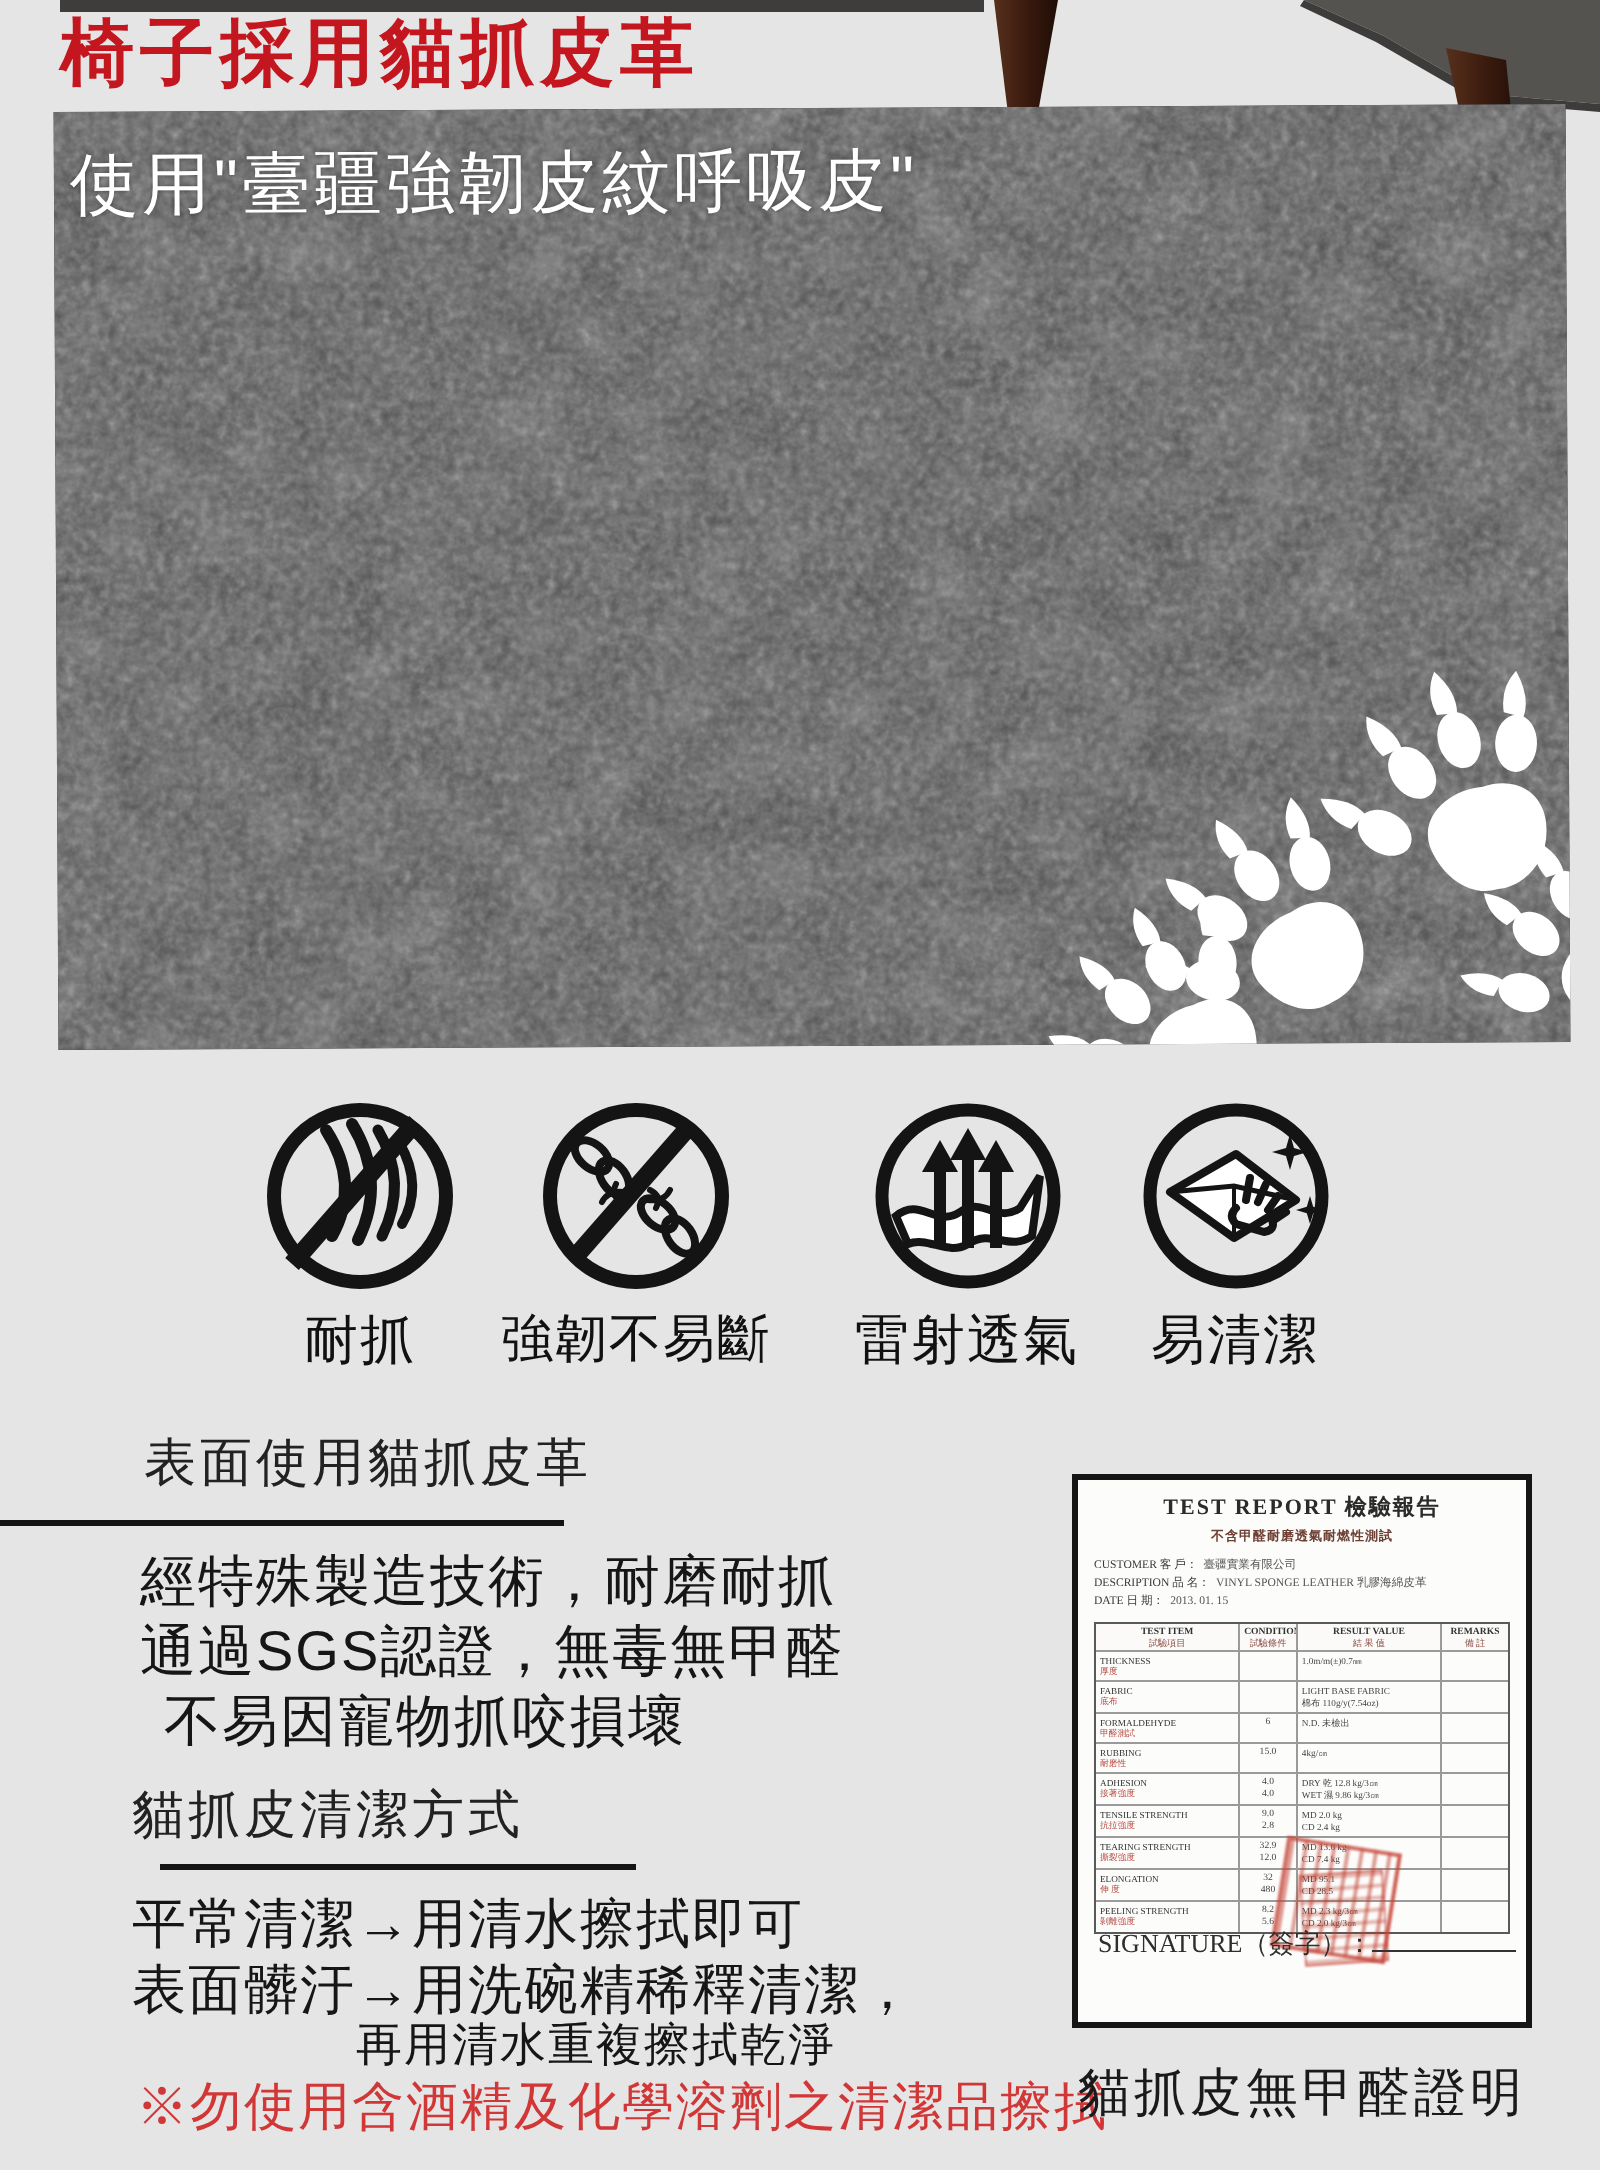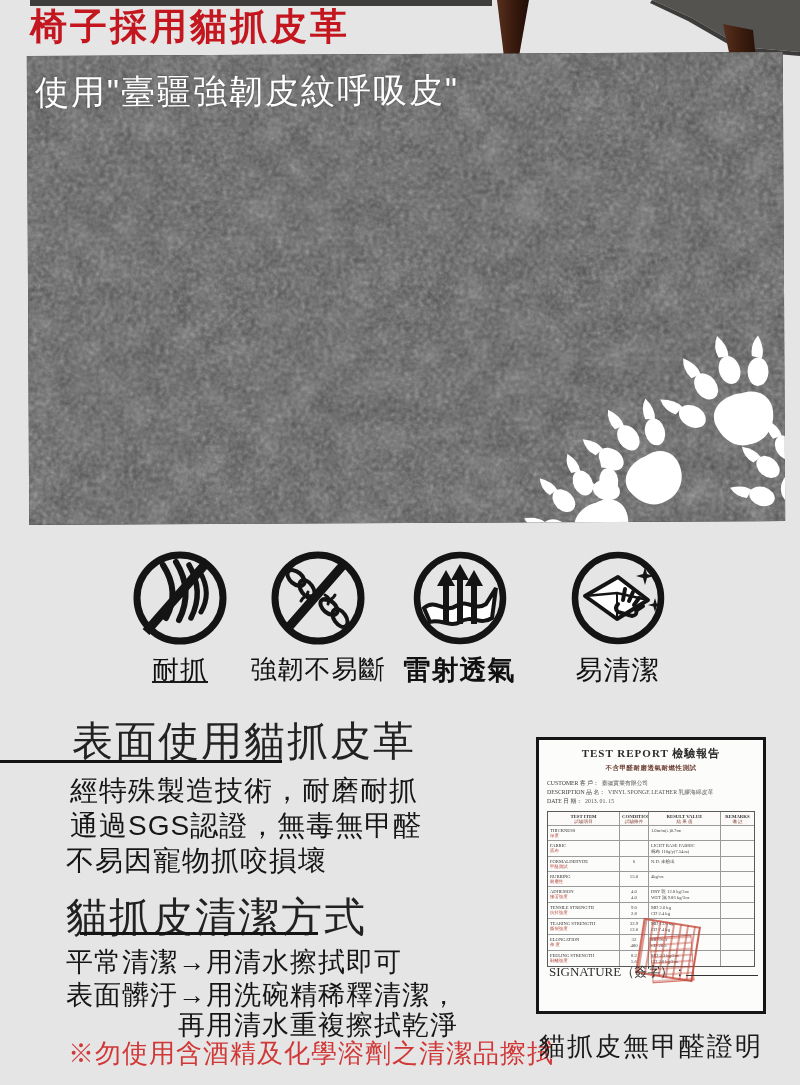--- a/index.html
+++ b/index.html
@@ -21,43 +21,43 @@
           transform:rotate(-0.3deg);overflow:hidden;background:#474747;}
   .fabric svg{position:absolute;left:0;top:0;}
   .fabric-caption{position:absolute;left:8px;top:14px;font-size:34px;color:#ffffff;
                   letter-spacing:2px;white-space:nowrap;text-shadow:0 0 2px rgba(0,0,0,.35);}
 
   
   .features{position:absolute;left:0;top:548px;width:800px;height:140px;}
   .feature{position:absolute;top:0;text-align:center;}
   .feature svg{display:block;margin:0 auto;}
   .flabel{margin-top:4px;font-size:27px;color:#111;letter-spacing:1px;white-space:nowrap;}
-  .f1{left:110px;width:140px;text-decoration:underline;}
+  .f1{left:110px;width:140px;}
   .f2{left:238px;width:160px;}
   .f2 .flabel{font-size:26px;}
-  .f3{left:382px;width:155px;font-weight:bold;}
+  .f3{left:406px;width:155px;}
   .f4{left:545px;width:145px;}
 
   
   .surface{position:absolute;left:0;top:706px;width:530px;height:180px;}
   .cleaning{position:absolute;left:0;top:886px;width:540px;height:200px;}
-  .sec-h{position:absolute;margin:0;font-size:41px;font-weight:400;color:#222;
+  .sec-h{position:absolute;margin:0;font-size:26px;font-weight:400;color:#222;
          letter-spacing:2px;white-space:nowrap;}
   .surface .sec-h{left:72px;top:8px;}
   .cleaning .sec-h{left:66px;top:4px;}
   .rule{position:absolute;height:3px;background:#141414;}
   .rule-a{left:0;top:54px;width:282px;}
   .rule-b{left:80px;top:46px;width:238px;}
   .bodyline{position:absolute;margin:0;font-size:28px;color:#161616;letter-spacing:1px;white-space:nowrap;}
   .surface .l1{left:70px;top:66px;}
   .surface .l2{left:70px;top:101px;}
-  .surface .l3{left:66px;top:136px;}
+  .surface .l3{left:82px;top:136px;}
   .cleaning .l1{left:66px;top:58px;font-size:27px;}
   .cleaning .l2{left:66px;top:91px;font-size:27px;text-align:center;}
-  .cleaning .l3{left:178px;top:121px;font-size:27px;}
+  .cleaning .l3{left:178px;top:121px;font-size:23px;}
   .warning{position:absolute;left:68px;top:150px;margin:0;font-size:26px;color:#d23737;
            letter-spacing:1px;white-space:nowrap;}
 
   
   .report{position:absolute;left:536px;top:737px;width:230px;height:277px;
           border:3px solid #151515;box-sizing:border-box;background:#fcfcfb;}
   .rp{position:relative;width:100%;height:100%;padding:6px 8px;box-sizing:border-box;
       font-family:"Liberation Serif",serif;filter:blur(0.25px);}
   .rp-title{text-align:center;font-size:11px;font-weight:700;letter-spacing:1px;color:#2b2b2b;}
   .rp-sub{text-align:center;font-size:6.5px;font-weight:700;color:#6e4034;margin-top:3px;letter-spacing:.5px;}

